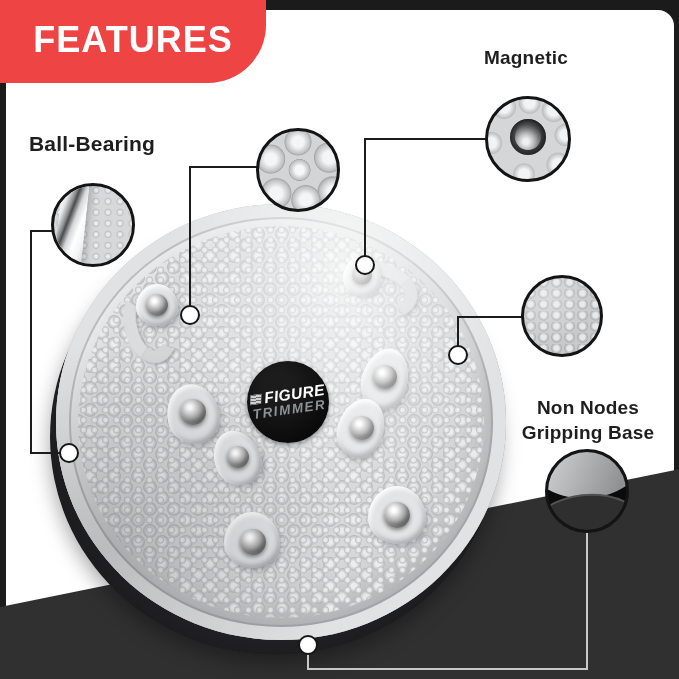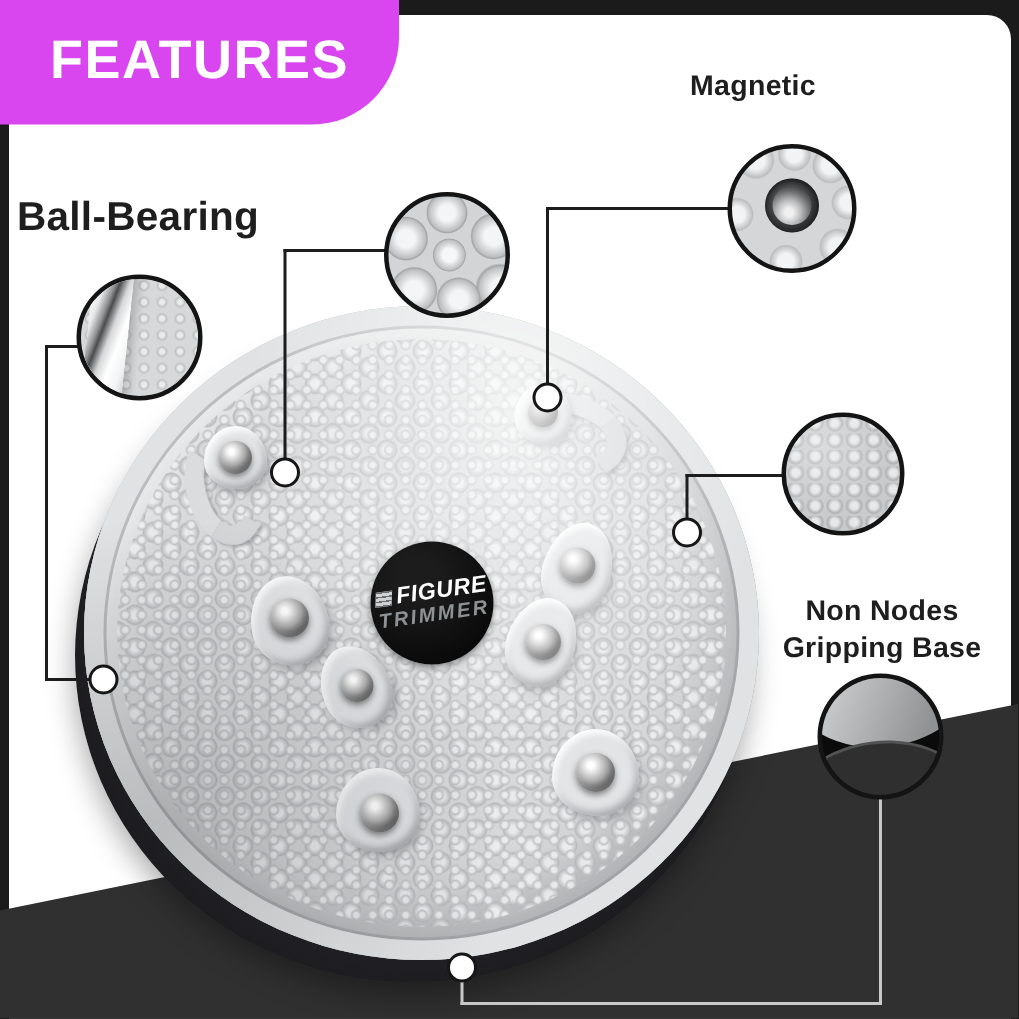--- a/index.html
+++ b/index.html
@@ -13,21 +13,21 @@
     position:absolute;left:6px;top:10px;width:668px;height:669px;
     background:#ffffff;border-radius:2px 16px 0 0;z-index:1;
   }
   
   .floor{
     position:absolute;inset:0;background:#303030;z-index:2;
     clip-path:polygon(0 89.4%,100% 69.1%,100% 100%,0 100%);
   }
   
   .features-box{
-    position:absolute;left:0;top:0;width:266px;height:83px;background:#d946ef;
+    position:absolute;left:0;top:0;width:266px;height:83px;background:#ef4444;
     border-radius:0 0 58px 0;z-index:5;display:flex;align-items:center;justify-content:center;
   }
   .features-text{
     color:#ffffff;font-size:36px;font-weight:800;letter-spacing:1px;padding-bottom:4px;
   }
   
   .assembly{position:absolute;inset:0;z-index:3;}
   .disc-base{
     position:absolute;left:50px;top:219px;width:450px;height:436px;border-radius:50%;
     background:radial-gradient(ellipse at 50% 42%, #28282c 52%, #0d0d0f 100%);
@@ -235,24 +235,24 @@
     <div class="mg-ridge"></div>
     <div class="mg-recess"></div>
     <div class="mg-ball"></div>
   </div>
   <div class="inset inset-tx" style="left:521px;top:275px;width:82px;height:82px;"></div>
   <div class="inset inset-ns" style="left:545px;top:449px;width:84px;height:84px;">
     <div class="ns-top"></div>
     <div class="ns-bottom"></div>
   </div>
 
-  <div class="label" style="left:2px;top:131px;width:180px;font-size:27px;line-height:26px;">
+  <div class="label" style="left:2px;top:131px;width:180px;font-size:21px;line-height:26px;">
     <span>Ball-Bearing</span><br>
   </div>
-  <div class="label" style="left:396px;top:45px;width:212px;">
+  <div class="label" style="left:420px;top:45px;width:212px;">
     <span>Magnetic</span><br>
   </div>
   <div class="label" style="left:482px;top:395px;width:212px;">
     <span>Non Nodes</span><br>
     <span>Gripping Base</span>
   </div>
 
 </div>
 
 </body></html>

